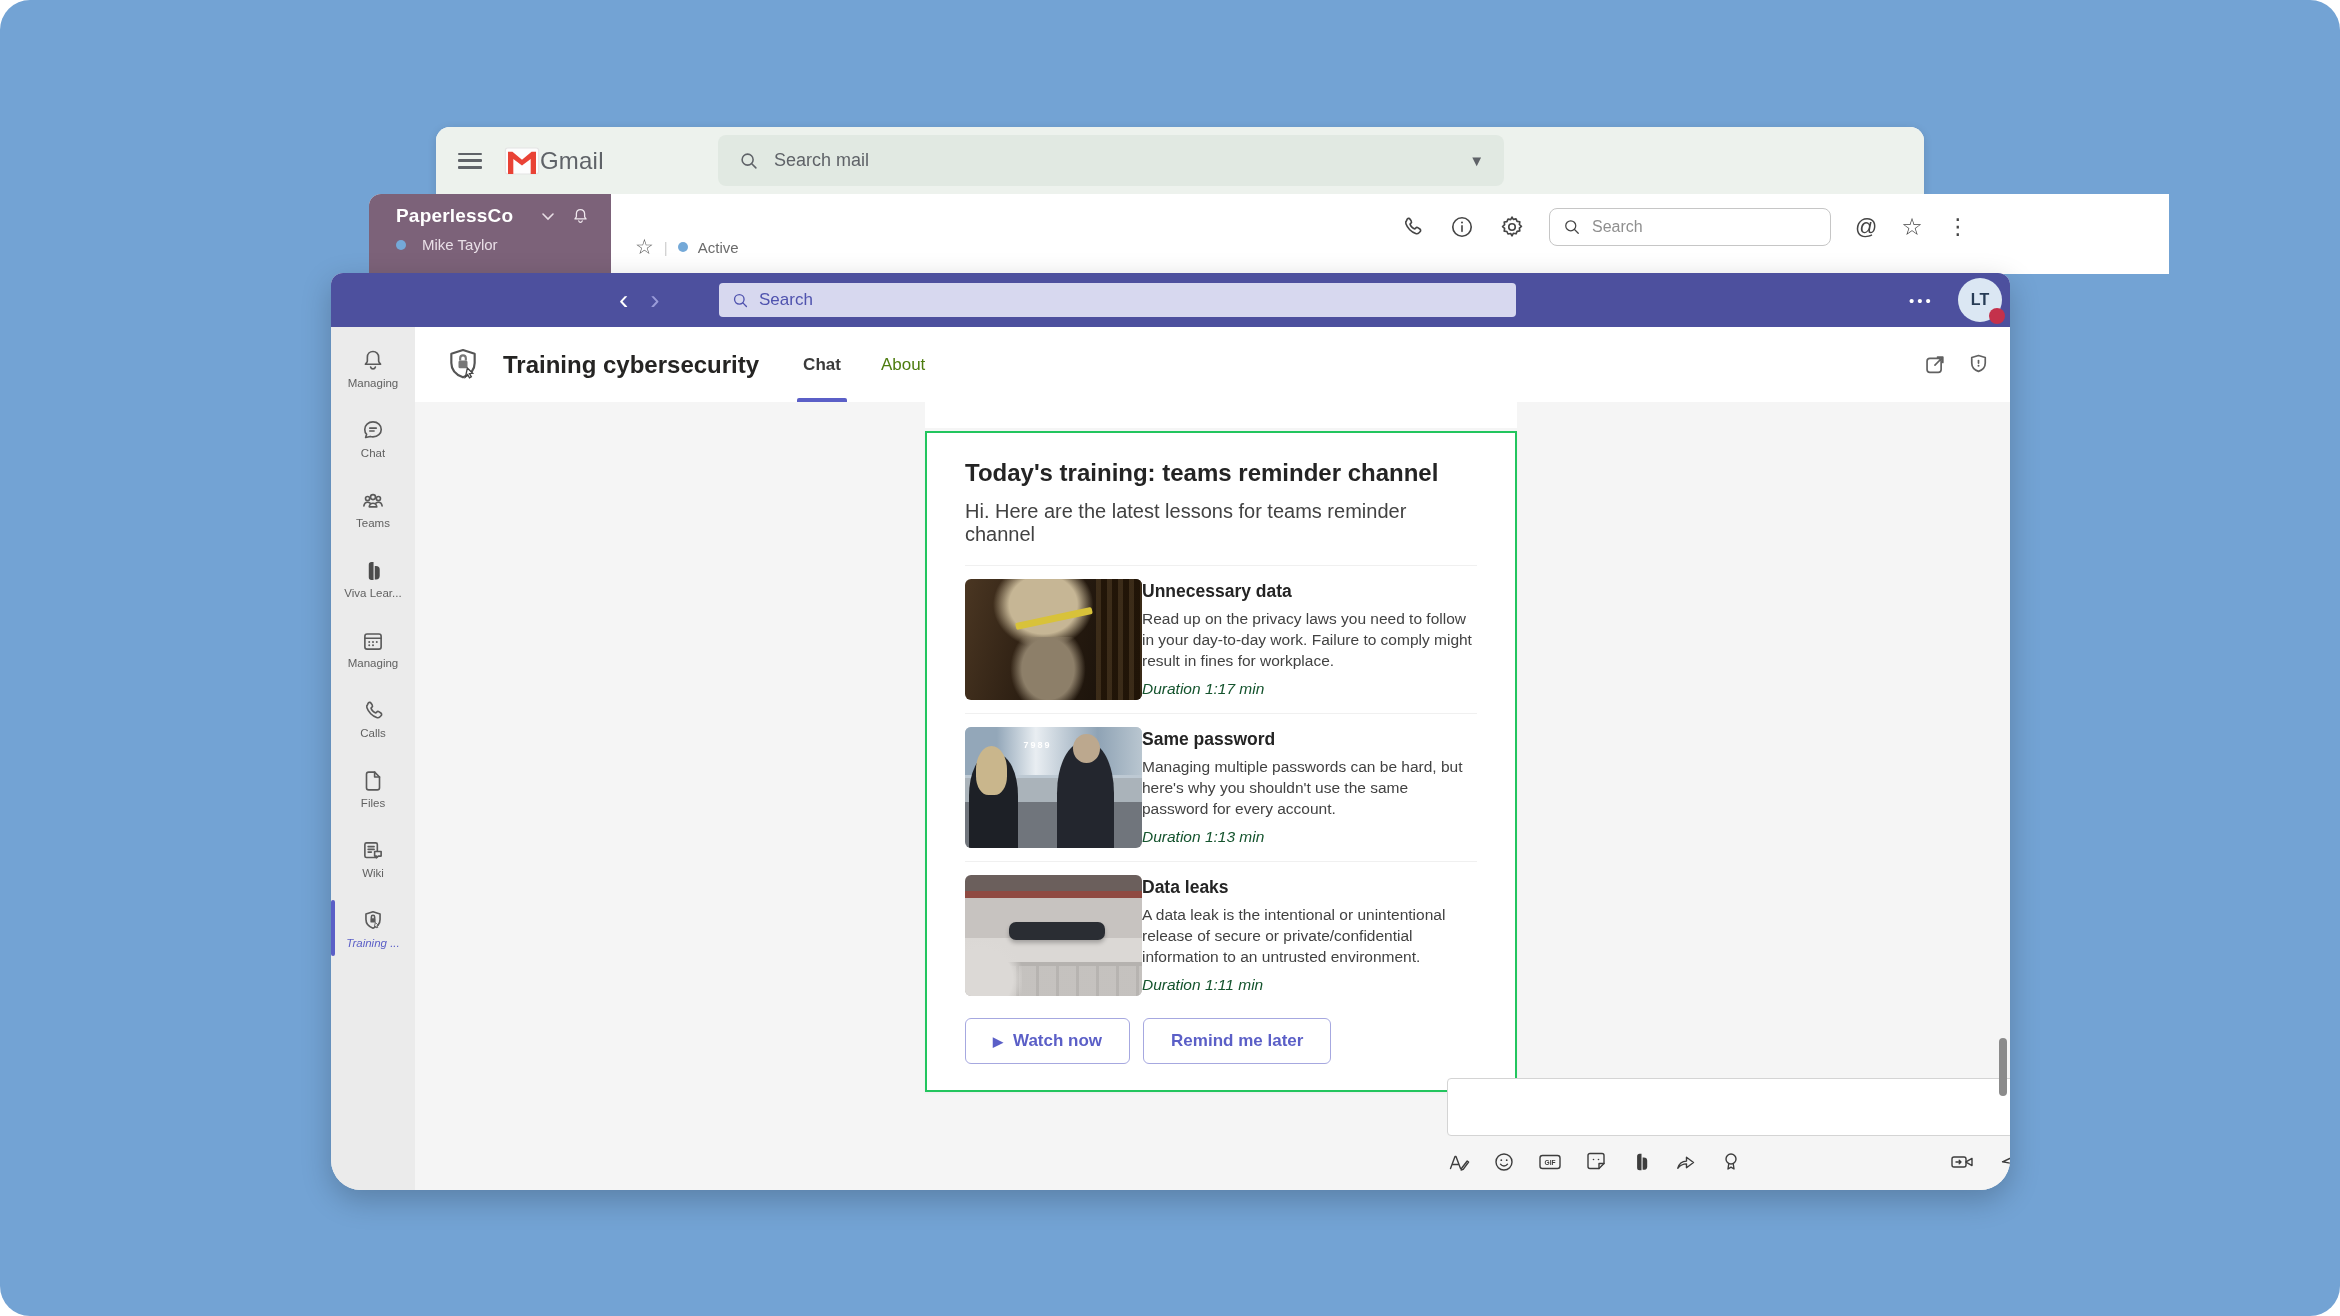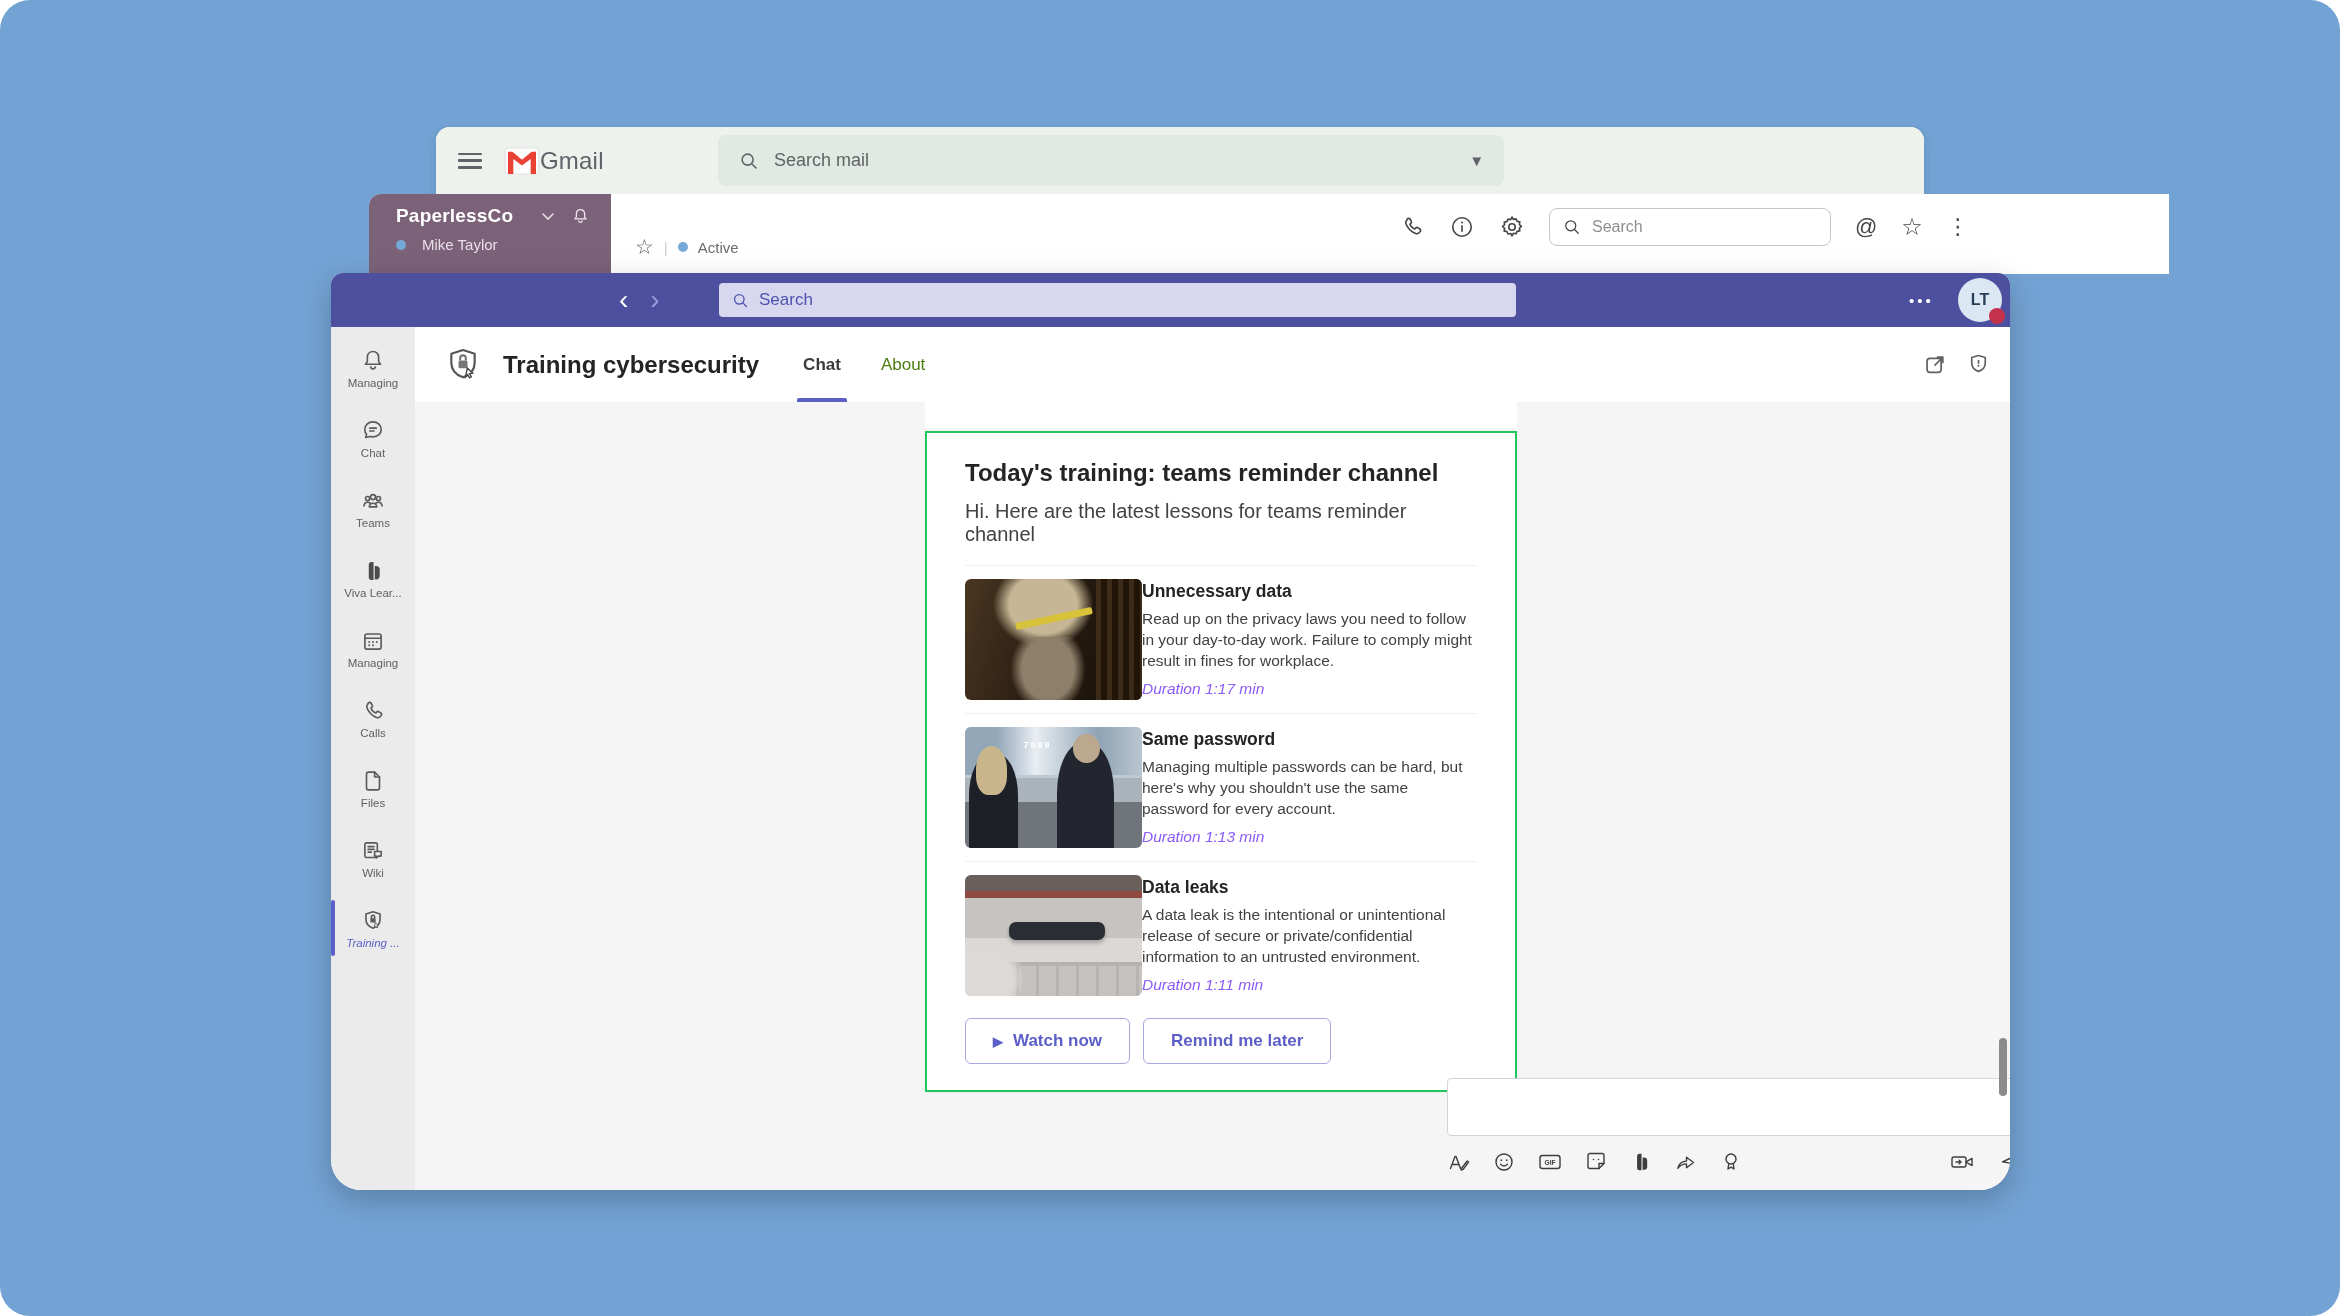--- a/index.html
+++ b/index.html
@@ -81,21 +81,21 @@
   .msg-card { margin-top:3px; background:#fff; border:2px solid #22c55e; box-shadow:0 1px 2px rgba(0,0,0,.04); padding:26px 38px 26px 38px; }
   .msg-heading { font-size:24px; font-weight:bold; color:#242424; }
   .msg-sub { font-size:20px; color:#424242; margin-top:13px; }
   .lessons { margin-top:19px; }
   .lesson { display:flex; padding:13px 0; border-top:1px solid #f0f0f0; }
   .thumb { position:relative; width:177px; height:121px; border-radius:6px; overflow:hidden; flex:none; cursor:pointer; }
   .thumb span { position:absolute; }
   .lesson-text { flex:1; padding-top:2px; }
   .lesson-title { font-size:17.5px; font-weight:bold; color:#242424; }
   .lesson-desc { font-size:15.5px; color:#424242; line-height:1.34; margin-top:7px; }
-  .lesson-dur { font-size:15.5px; font-style:italic; color:#8b5cf6; margin-top:9px; }
+  .lesson-dur { font-size:15.5px; font-style:italic; color:#14532d; margin-top:9px; }
   .msg-actions { display:flex; gap:13px; margin-top:9px; }
   .t-btn { height:46px; background:#fff; border:1px solid #a6a8e0; border-radius:6px; color:#5b5fc7; font-size:17px; font-weight:bold; padding:0 27px; display:flex; align-items:center; gap:10px; cursor:pointer; font-family:inherit; }
   .t-btn .play { font-size:13px; }
 
   
   .art1 { background:linear-gradient(105deg,#4a3622 0%,#2a1d11 45%,#140e08 100%); }
   .art1 .p1 { left:12%; top:-12%; width:62%; height:74%; background:radial-gradient(ellipse at 52% 45%, #c6b695 0 42%, rgba(198,182,149,0) 62%); }
   .art1 .p2 { left:24%; bottom:-14%; width:46%; height:66%; background:radial-gradient(ellipse at 50% 40%, #8d7f69 0 45%, rgba(141,127,105,0) 65%); }
   .art1 .ruler { left:28%; top:30%; width:44%; height:6%; background:#d8c23a; transform:rotate(-12deg); border-radius:2px; }
   .art1 .shelf { right:0; top:0; width:26%; height:100%; background:repeating-linear-gradient(90deg,#41301b 0 5px,#221507 5px 11px); opacity:.85; }

